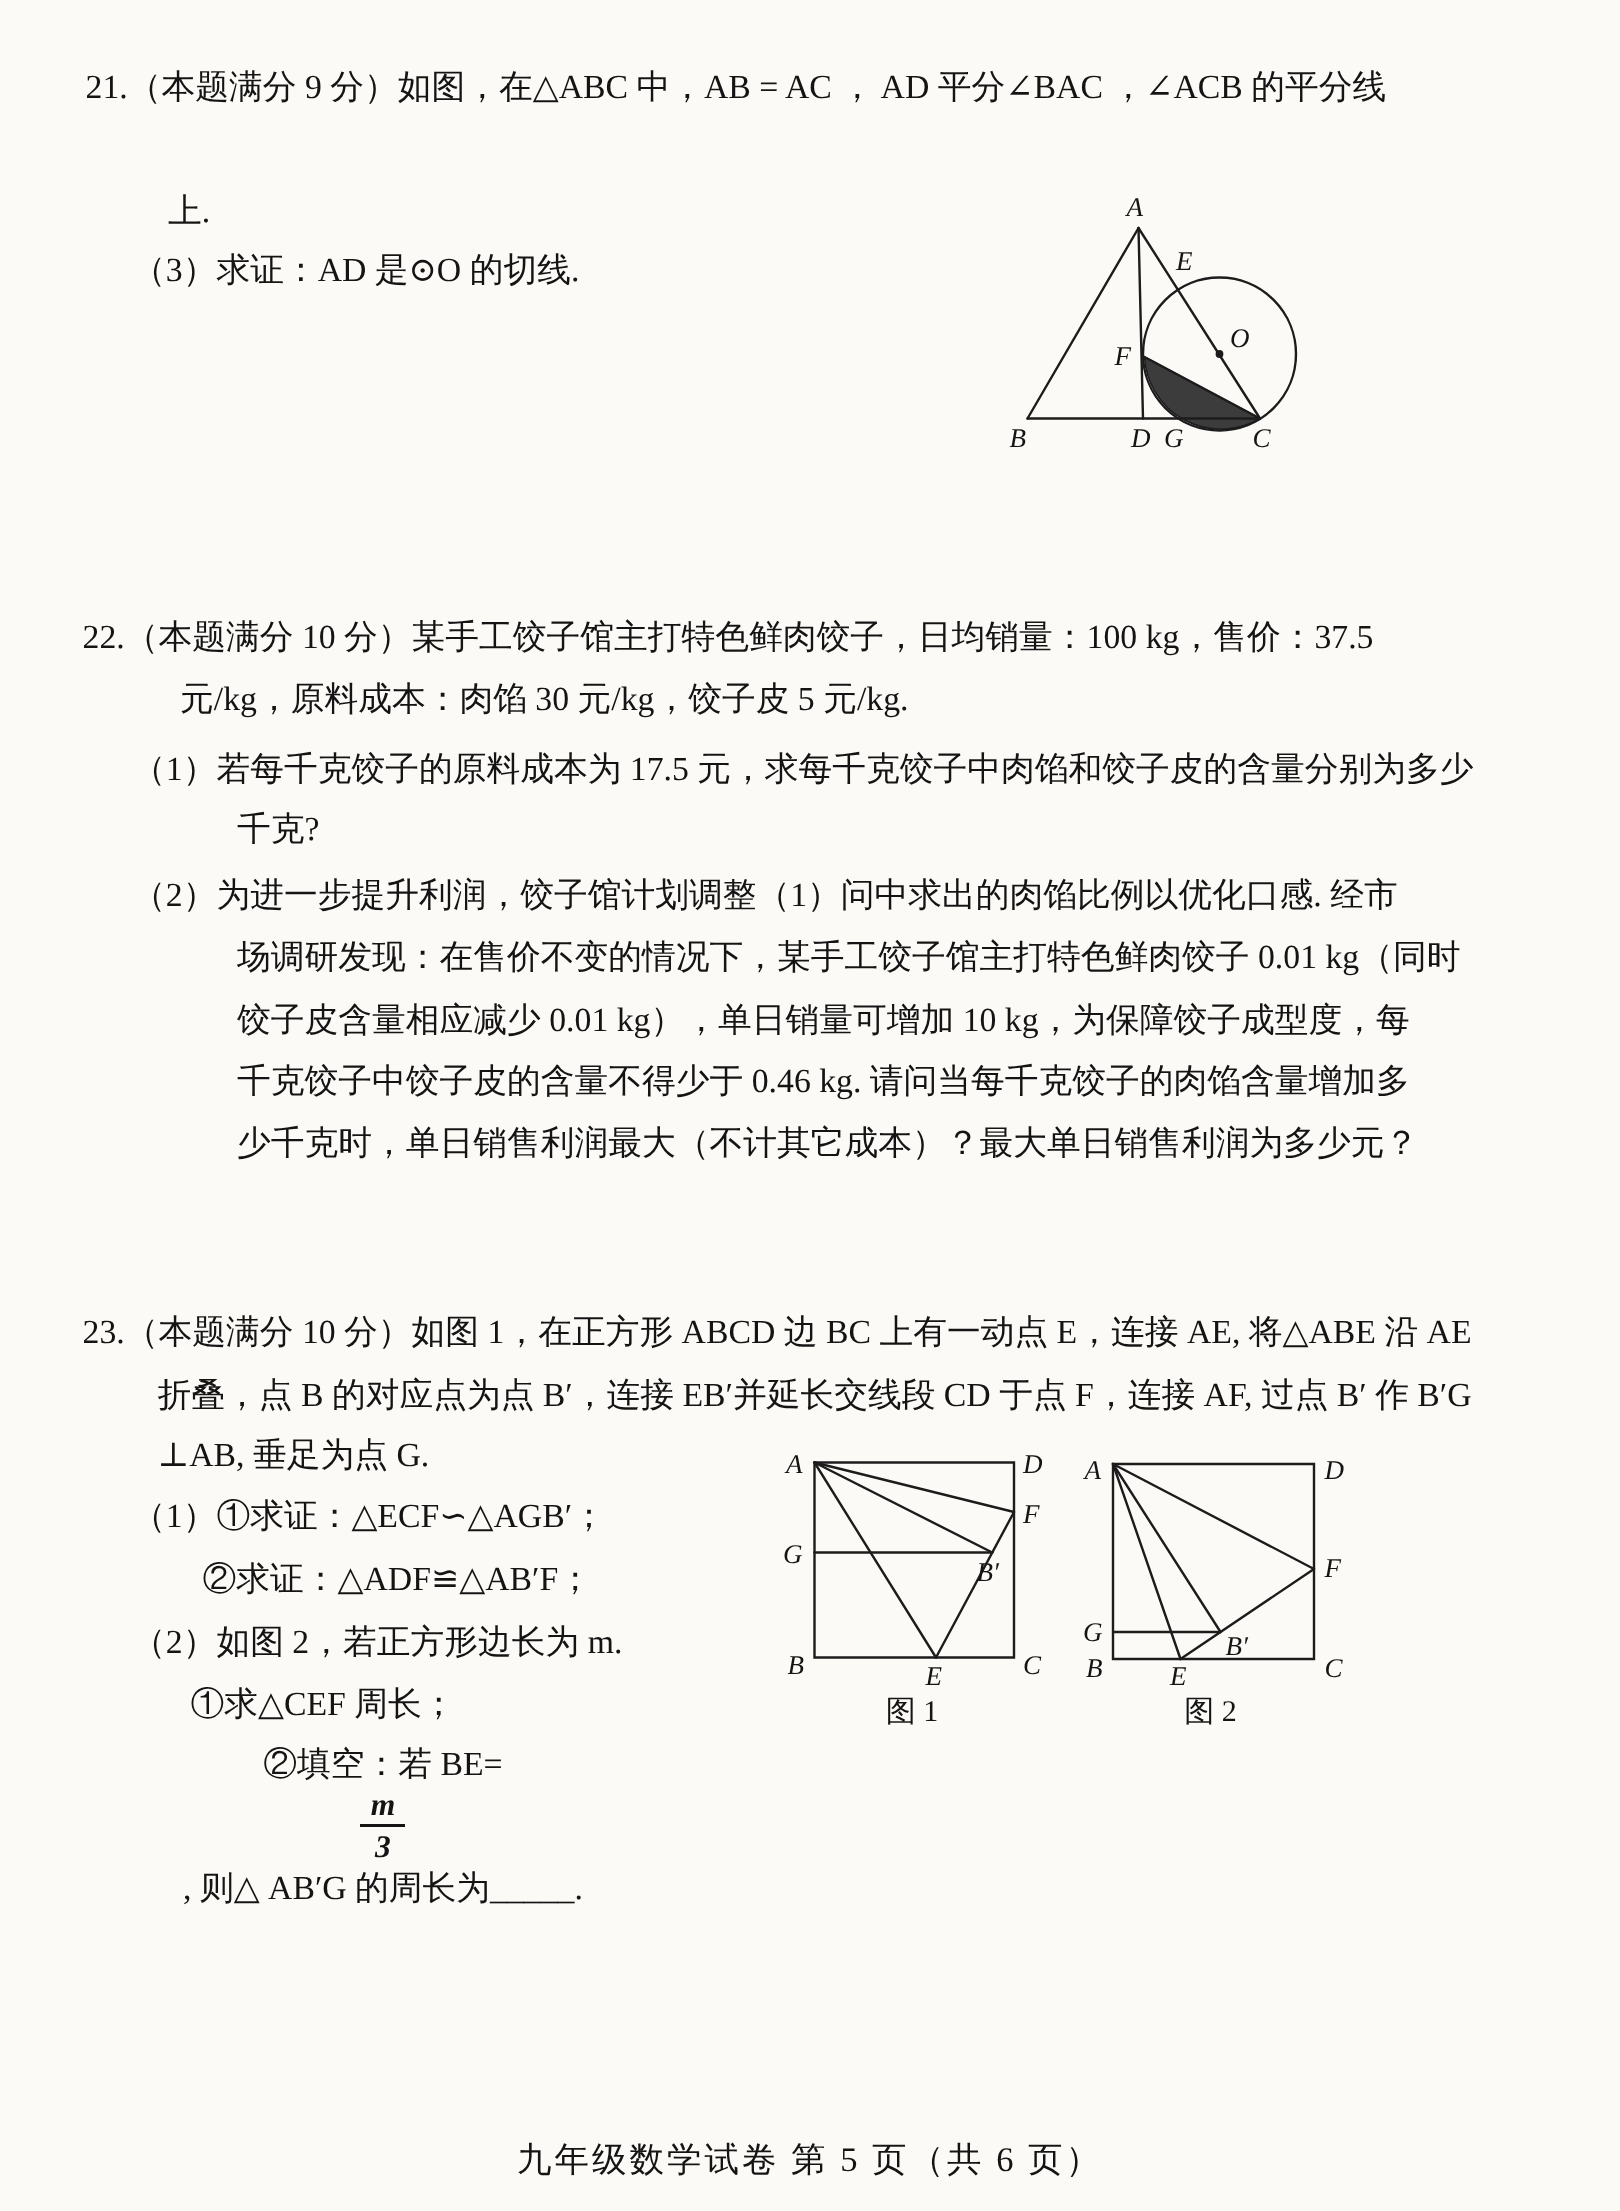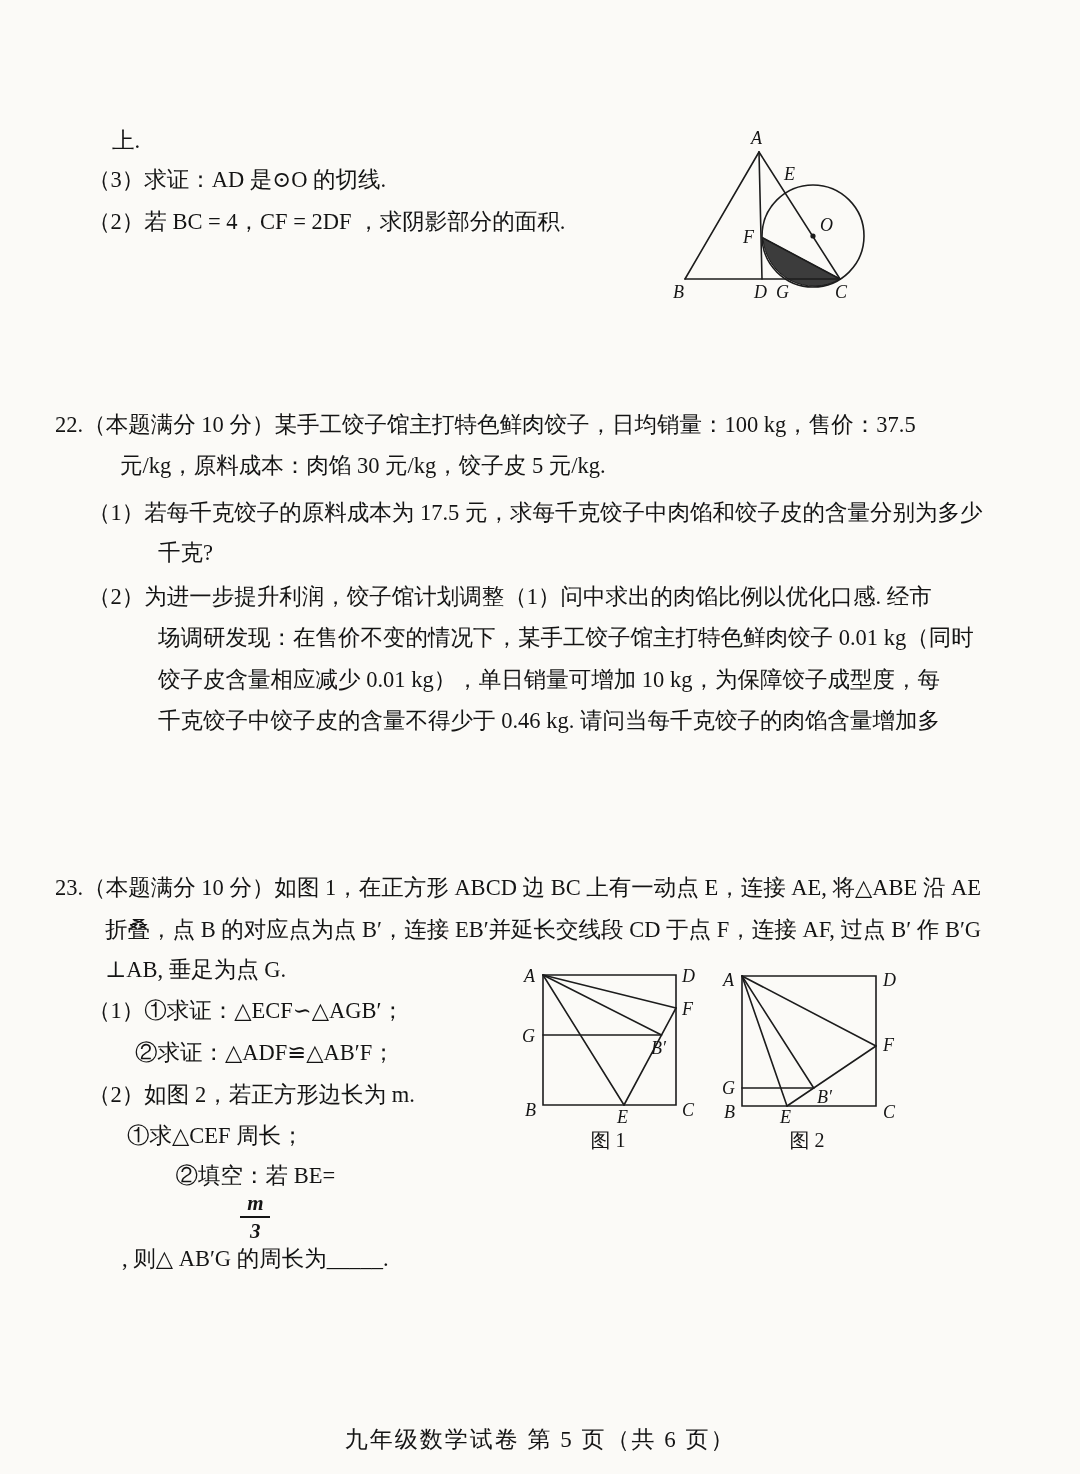--- a/index.html
+++ b/index.html
@@ -63,23 +63,23 @@
     font-size:23px;
     letter-spacing:2px;
     white-space:nowrap;
   }
 </style>
 </head>
 <body>
 
 <div class="page">
 
+  <div class="ln" style="top:43px;left:57px">21.（本题满分 9 分）如图，在△ABC 中，AB = AC ， AD 平分∠BAC ，∠ACB 的平分线</div>
   <div class="ln" style="top:126px;left:112px">上.</div>
   <div class="ln" style="top:165px;left:88px">（3）求证：AD 是⊙O 的切线.</div>
-  <div class="ln" style="top:207px;left:88px">（2）若 BC = 4，CF = 2DF ，求阴影部分的面积.</div>
 
   <svg class="fig" style="top:130px;left:645px" width="310" height="190" viewBox="0 0 310 190">
 
     <path class="shade" d="M 118 108 L 195 149 A 51 51 0 0 1 118 108 Z"></path>
 
     <circle cx="168" cy="106" r="51"></circle>
 
     <line x1="114" y1="22" x2="40" y2="149"></line>
     <line x1="114" y1="22" x2="195" y2="149"></line>
     <line x1="40" y1="149" x2="195" y2="149"></line>
@@ -101,20 +101,21 @@
   </svg>
 
   <div class="ln" style="top:410px;left:55px">22.（本题满分 10 分）某手工饺子馆主打特色鲜肉饺子，日均销量：100 kg，售价：37.5</div>
   <div class="ln" style="top:451px;left:120px">元/kg，原料成本：肉馅 30 元/kg，饺子皮 5 元/kg.</div>
   <div class="ln" style="top:498px;left:88px">（1）若每千克饺子的原料成本为 17.5 元，求每千克饺子中肉馅和饺子皮的含量分别为多少</div>
   <div class="ln" style="top:538px;left:158px">千克?</div>
   <div class="ln" style="top:582px;left:88px">（2）为进一步提升利润，饺子馆计划调整（1）问中求出的肉馅比例以优化口感. 经市</div>
   <div class="ln" style="top:623px;left:158px">场调研发现：在售价不变的情况下，某手工饺子馆主打特色鲜肉饺子 0.01 kg（同时</div>
   <div class="ln" style="top:665px;left:158px">饺子皮含量相应减少 0.01 kg），单日销量可增加 10 kg，为保障饺子成型度，每</div>
   <div class="ln" style="top:706px;left:158px">千克饺子中饺子皮的含量不得少于 0.46 kg. 请问当每千克饺子的肉馅含量增加多</div>
+  <div class="ln" style="top:747px;left:158px">少千克时，单日销售利润最大（不计其它成本）？最大单日销售利润为多少元？</div>
 
   <div class="ln" style="top:873px;left:55px">23.（本题满分 10 分）如图 1，在正方形 ABCD 边 BC 上有一动点 E，连接 AE, 将△ABE 沿 AE</div>
   <div class="ln" style="top:915px;left:105px">折叠，点 B 的对应点为点 B′，连接 EB′并延长交线段 CD 于点 F，连接 AF, 过点 B′ 作 B′G</div>
   <div class="ln" style="top:955px;left:105px">⊥AB, 垂足为点 G.</div>
   <div class="ln" style="top:996px;left:88px">（1）①求证：△ECF∽△AGB′；</div>
   <div class="ln" style="top:1038px;left:135px">②求证：△ADF≌△AB′F；</div>
   <div class="ln" style="top:1080px;left:88px">（2）如图 2，若正方形边长为 m.</div>
   <div class="ln" style="top:1121px;left:127px">①求△CEF 周长；</div>
 
   <div class="fill-line" style="top:1160px;left:122px">

